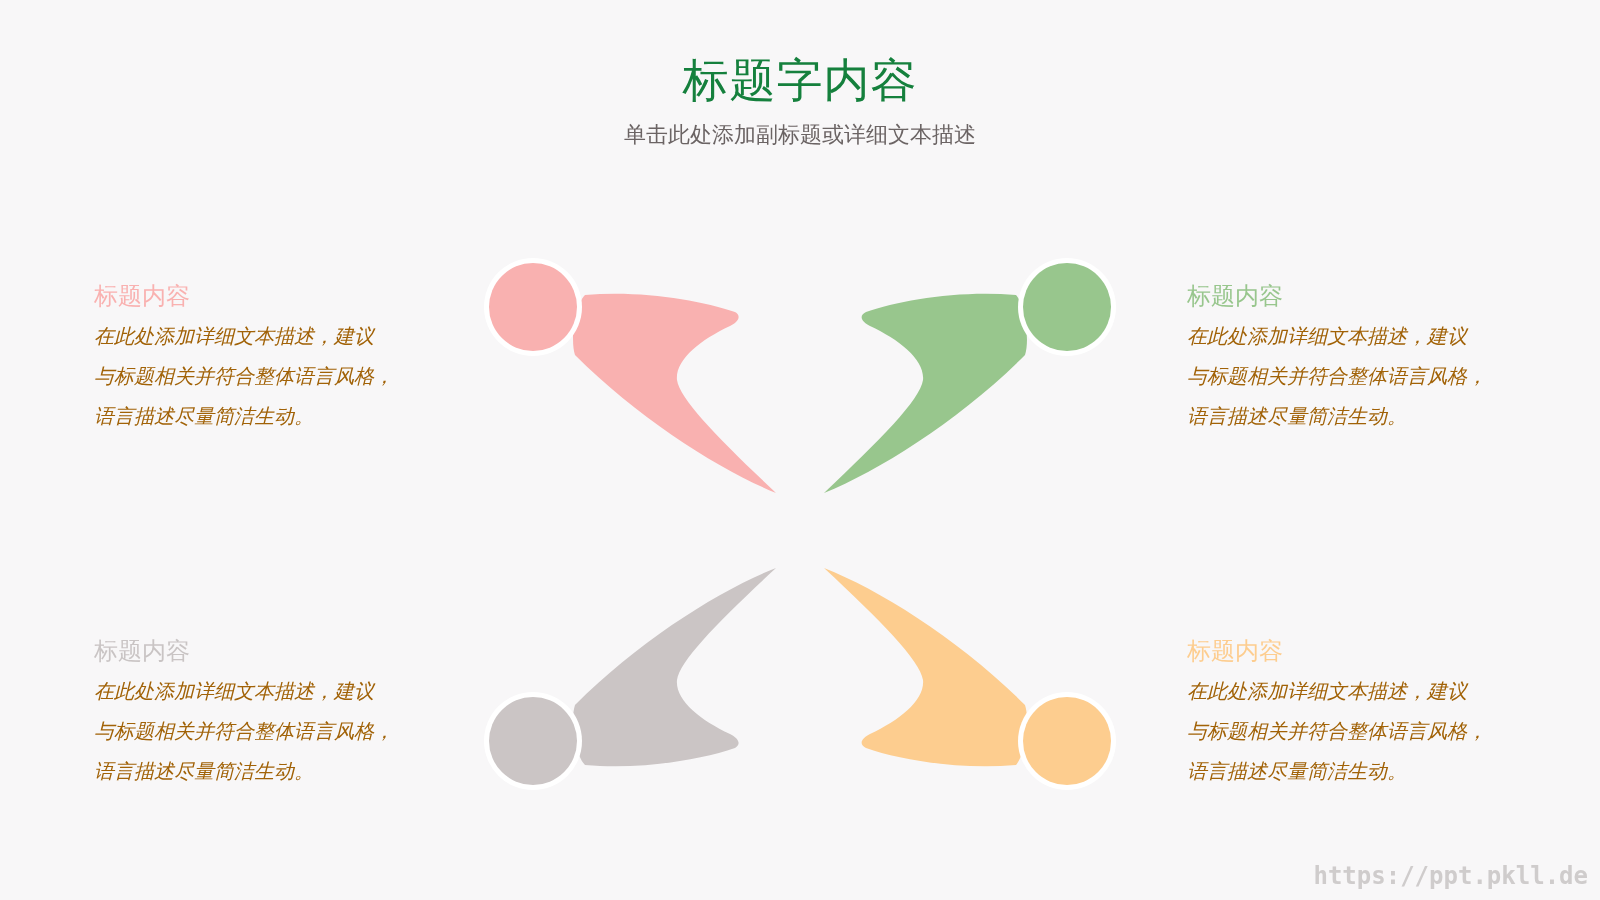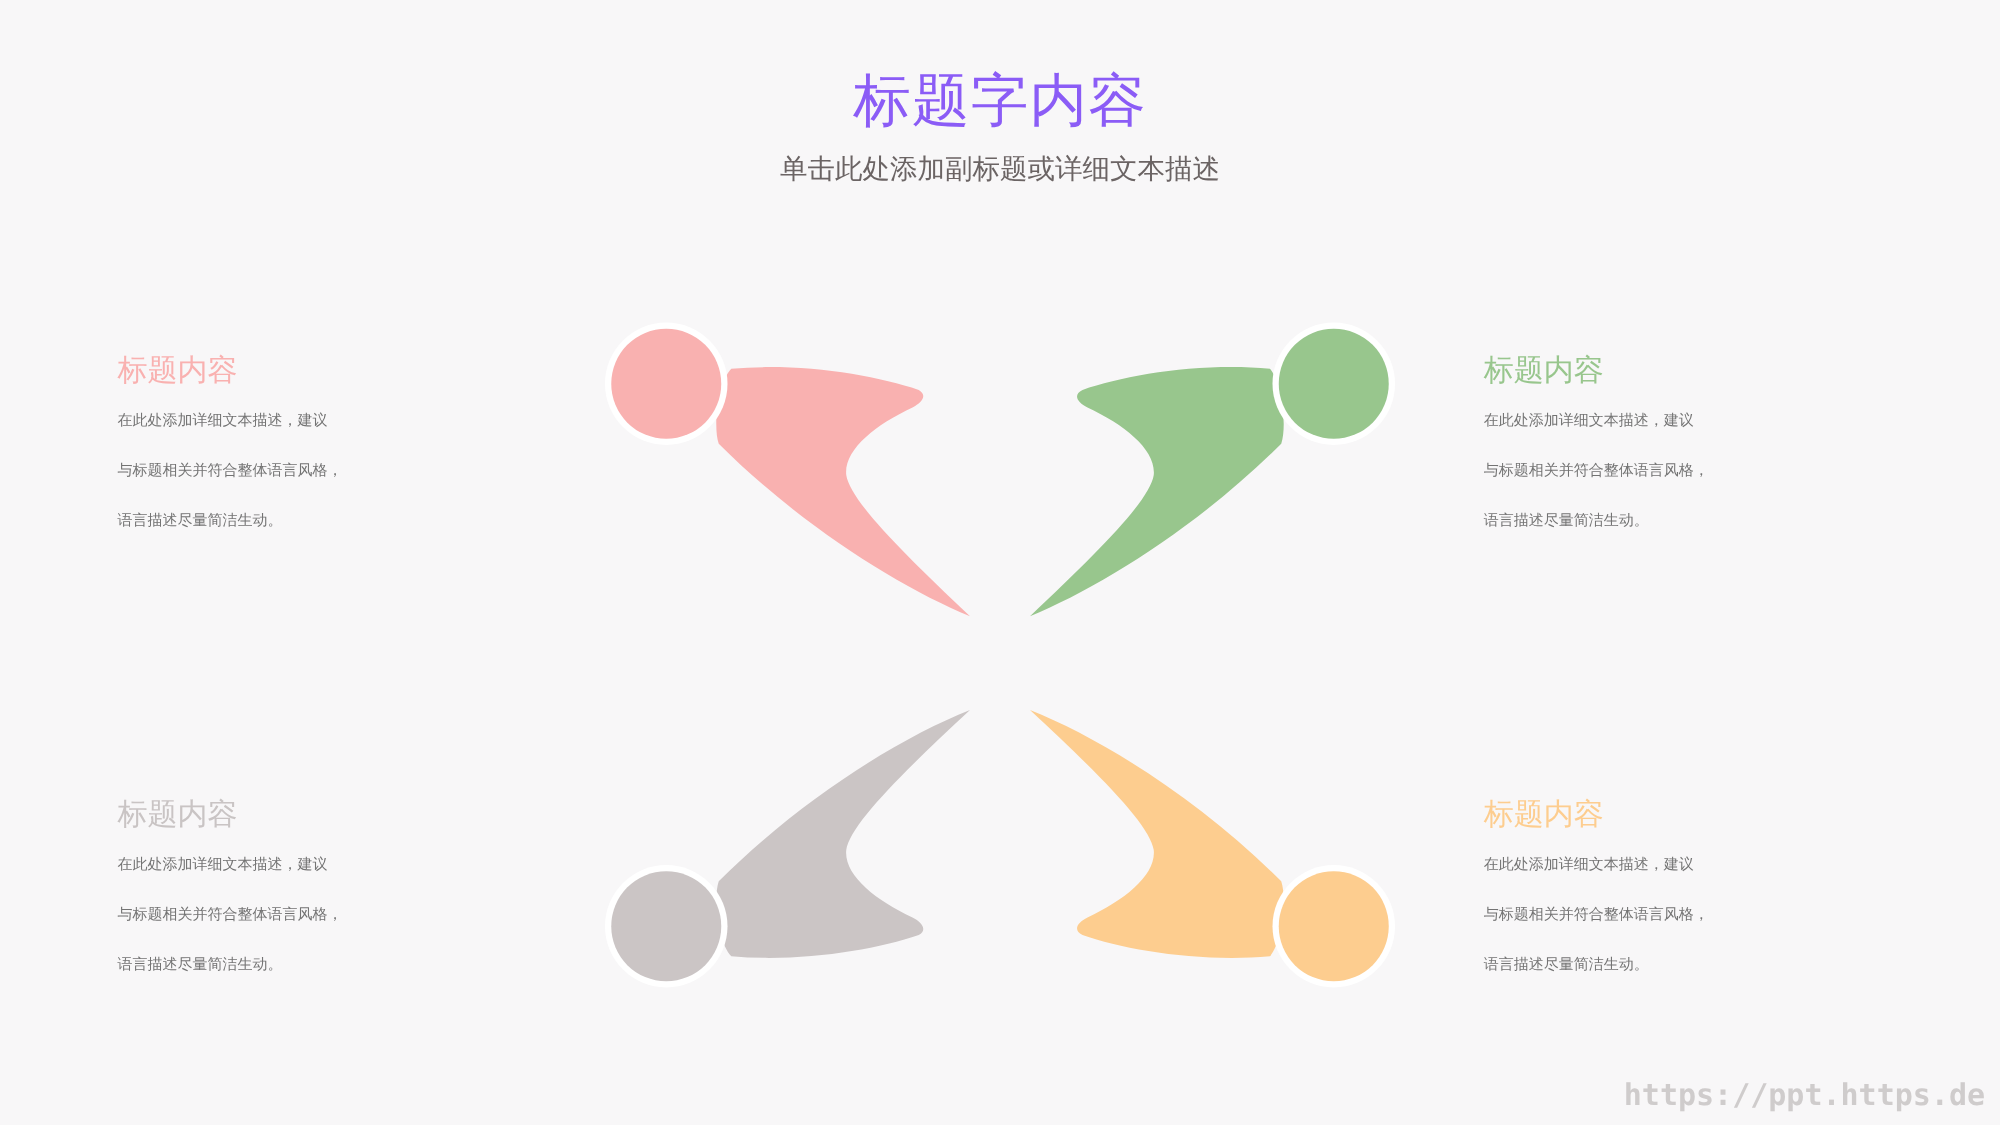--- a/index.html
+++ b/index.html
@@ -4,29 +4,29 @@
   <style>
     html, body { margin: 0; padding: 0; }
     body {
       width: 1600px; height: 900px; overflow: hidden;
       background: #f8f7f8;
       font-family: "DejaVu Sans", "Liberation Sans", sans-serif;
       position: relative;
     }
     .title {
       position: absolute; left: 0; top: 50px; width: 1600px;
-      text-align: center; font-size: 46px; color: #8b5cf6; letter-spacing: 1px;
+      text-align: center; font-size: 46px; color: #15803d; letter-spacing: 1px;
     }
     .subtitle {
       position: absolute; left: 0; top: 120px; width: 1600px;
       text-align: center; font-size: 22px; color: #6b6464;
     }
     .block { position: absolute; width: 340px; }
     .block .bt { font-size: 24px; line-height: 36px; margin-bottom: 2px; }
-    .block .bd { font-size: 12px; line-height: 40px; color: #737373; white-space: nowrap; }
+    .block .bd { font-size: 20px; line-height: 40px; color: #a16207; white-space: nowrap; font-style: italic; }
     #b0 { left: 94px; top: 278px; }
     #b1 { left: 1187px; top: 278px; }
     #b2 { left: 94px; top: 633px; }
     #b3 { left: 1187px; top: 633px; }
     svg.graphic { position: absolute; left: 0; top: 0; }
     .watermark {
       position: absolute; right: 12px; bottom: 10px;
       font-family: "DejaVu Sans Mono", "Liberation Mono", monospace;
       font-size: 24px; color: #cfcccc; font-weight: bold; letter-spacing: 0px;
     }
@@ -85,13 +85,13 @@
   <div class="bd">语言描述尽量简洁生动。</div>
 </div>
 
 <div class="block" id="b3">
   <div class="bt" style="color:#fdcd8f">标题内容</div>
   <div class="bd">在此处添加详细文本描述，建议</div>
   <div class="bd">与标题相关并符合整体语言风格，</div>
   <div class="bd">语言描述尽量简洁生动。</div>
 </div>
 
-<div class="watermark">https://ppt.https.de</div>
+<div class="watermark">https://ppt.pkll.de</div>
 
 </body></html>

